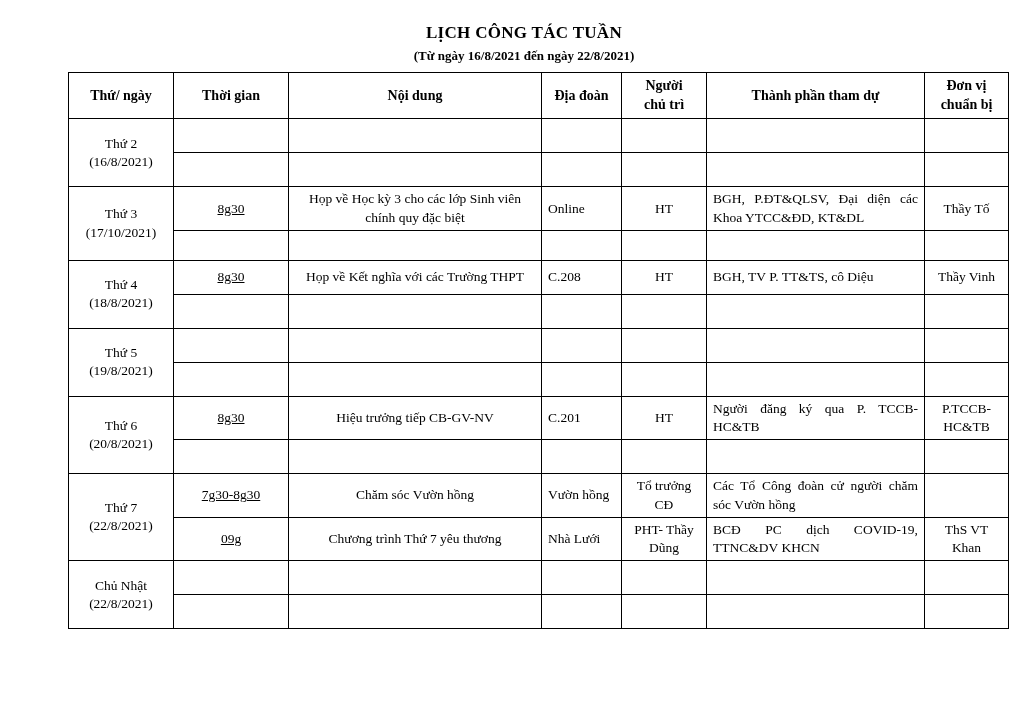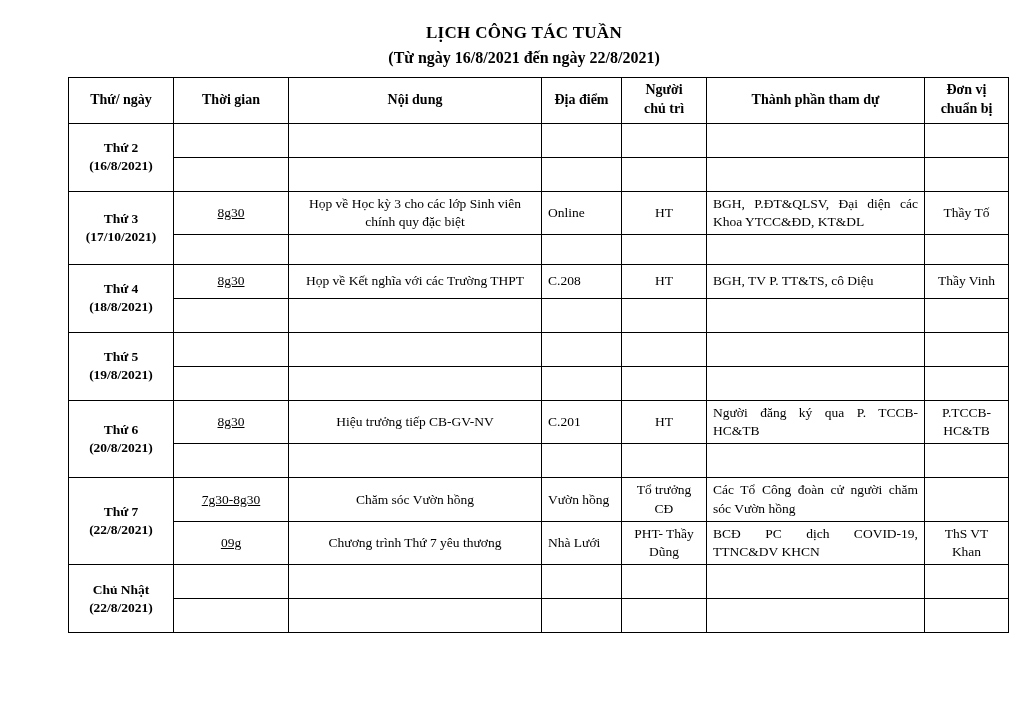--- a/index.html
+++ b/index.html
@@ -23,21 +23,21 @@
   .doc-title {
     text-align: center;
     font-weight: bold;
     font-size: 17px;
     letter-spacing: 0.3px;
     line-height: 1.35;
   }
   .doc-subtitle {
     text-align: center;
     font-weight: bold;
-    font-size: 16px;
+    font-size: 13px;
     line-height: 1.35;
     margin-top: 2px;
     margin-bottom: 8px;
   }
   table.schedule {
     width: 940px;
     border-collapse: collapse;
     table-layout: fixed;
     margin: 0 auto;
   }
@@ -51,21 +51,21 @@
     line-height: 1.35;
   }
   table.schedule thead th {
     font-weight: bold;
     text-align: center;
     height: 46px;
     font-size: 14px;
   }
   td.day-cell {
     text-align: center;
-    font-weight: bold;
+    font-weight: normal;
     font-size: 13.5px;
     line-height: 1.5;
     margin-left: 32px;
   }
   td.day-cell .day-name { display: block; }
   td.day-cell .day-date { display: block; }
   td.time-cell { text-align: center; text-decoration: underline; }
   td.place-cell { text-align: left; }
   td.chair-cell { text-align: center; }
   td.content-cell { text-align: center; }
@@ -99,21 +99,21 @@
       <col class="c-place">
       <col class="c-chair">
       <col class="c-attend">
       <col class="c-prep">
     </colgroup>
     <thead>
       <tr>
         <th>Thứ/ ngày</th>
         <th>Thời gian</th>
         <th>Nội dung</th>
-        <th>Địa điểm</th>
+        <th>Địa đoàn</th>
         <th>
           <span>Người</span><br>
           <span>chủ trì</span>
         </th>
         <th>Thành phần tham dự</th>
         <th>
           <span>Đơn vị</span><br>
           <span>chuẩn bị</span>
         </th>
       </tr>

